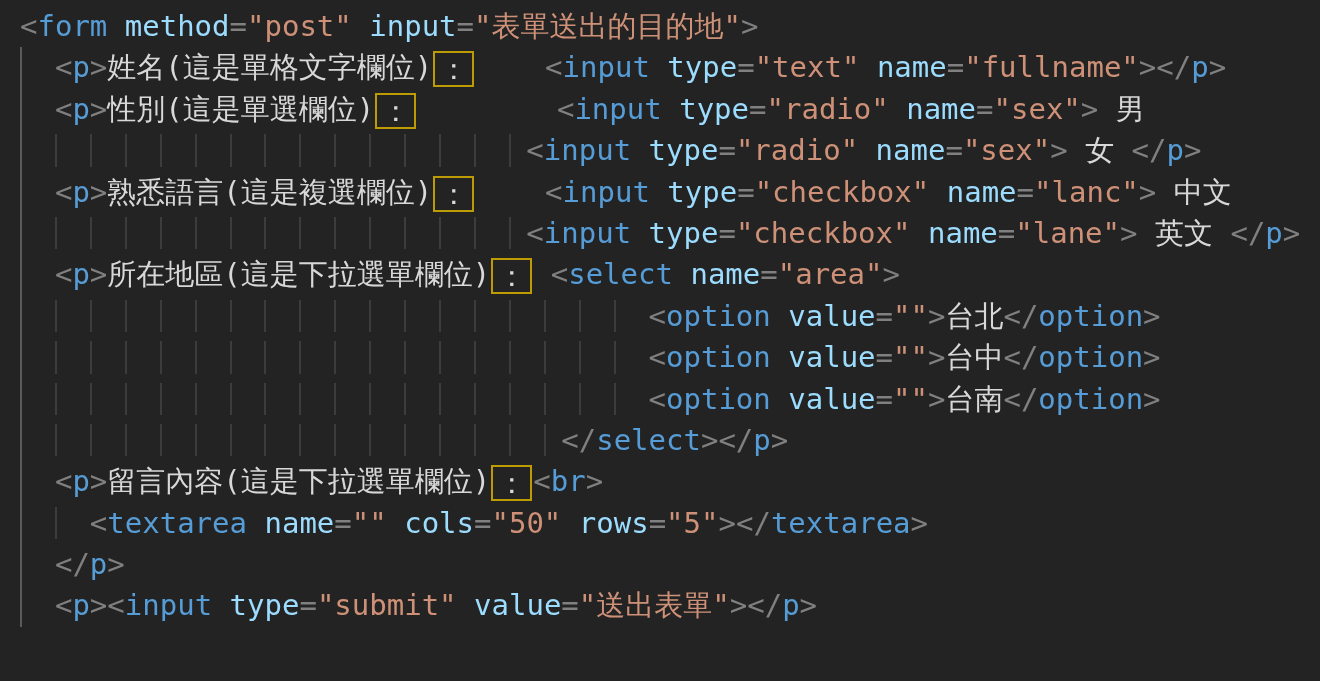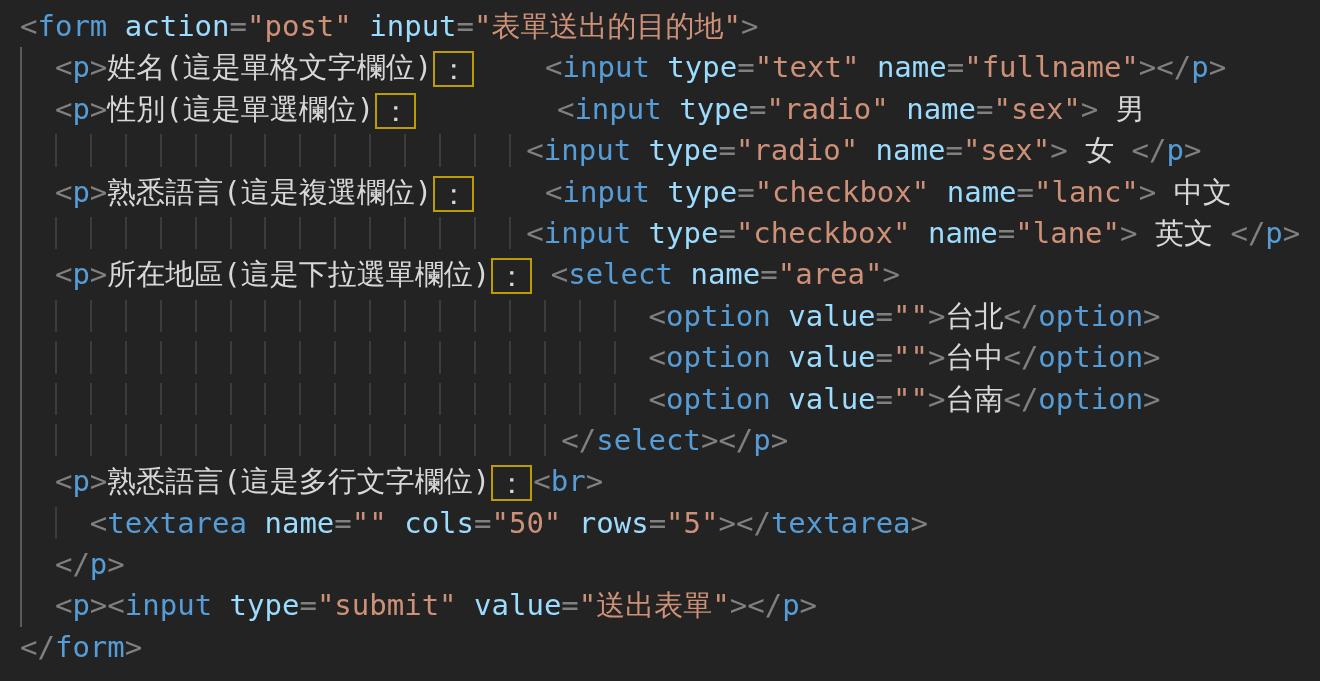--- a/index.html
+++ b/index.html
@@ -55,29 +55,28 @@
     padding: 0 4px;
     margin: 0 1px;
     text-align: center;
     vertical-align: middle;
   }
 </style>
 </head>
 <body>
 
 <div class="editor" id="editor">
-    <div class="line"><span class="tk-p">&lt;</span><span class="tk-t">form</span><span class="tk-x"> </span><span class="tk-a">action</span><span class="tk-p">=</span><span class="tk-v">"post"</span><span class="tk-x"> </span><span class="tk-a">input</span><span class="tk-p">=</span><span class="tk-v">"表單送出的目的地"</span><span class="tk-p">&gt;</span></div>
+    <div class="line"><span class="tk-p">&lt;</span><span class="tk-t">form</span><span class="tk-x"> </span><span class="tk-a">method</span><span class="tk-p">=</span><span class="tk-v">"post"</span><span class="tk-x"> </span><span class="tk-a">input</span><span class="tk-p">=</span><span class="tk-v">"表單送出的目的地"</span><span class="tk-p">&gt;</span></div>
     <div class="line"><span class="guide active" style="left: calc(0ch + 20px);"></span><span>  </span><span class="tk-p">&lt;</span><span class="tk-t">p</span><span class="tk-p">&gt;</span><span class="tk-x">姓名(這是單格文字欄位)</span><span class="tk-u">：</span><span class="tk-x">    </span><span class="tk-p">&lt;</span><span class="tk-t">input</span><span class="tk-x"> </span><span class="tk-a">type</span><span class="tk-p">=</span><span class="tk-v">"text"</span><span class="tk-x"> </span><span class="tk-a">name</span><span class="tk-p">=</span><span class="tk-v">"fullname"</span><span class="tk-p">&gt;</span><span class="tk-p">&lt;/</span><span class="tk-t">p</span><span class="tk-p">&gt;</span></div>
     <div class="line"><span class="guide active" style="left: calc(0ch + 20px);"></span><span>  </span><span class="tk-p">&lt;</span><span class="tk-t">p</span><span class="tk-p">&gt;</span><span class="tk-x">性別(這是單選欄位)</span><span class="tk-u">：</span><span class="tk-x">        </span><span class="tk-p">&lt;</span><span class="tk-t">input</span><span class="tk-x"> </span><span class="tk-a">type</span><span class="tk-p">=</span><span class="tk-v">"radio"</span><span class="tk-x"> </span><span class="tk-a">name</span><span class="tk-p">=</span><span class="tk-v">"sex"</span><span class="tk-p">&gt;</span><span class="tk-x"> 男</span></div>
     <div class="line"><span class="guide active" style="left: calc(0ch + 20px);"></span><span class="guide" style="left: calc(2ch + 20px);"></span><span class="guide" style="left: calc(4ch + 20px);"></span><span class="guide" style="left: calc(6ch + 20px);"></span><span class="guide" style="left: calc(8ch + 20px);"></span><span class="guide" style="left: calc(10ch + 20px);"></span><span class="guide" style="left: calc(12ch + 20px);"></span><span class="guide" style="left: calc(14ch + 20px);"></span><span class="guide" style="left: calc(16ch + 20px);"></span><span class="guide" style="left: calc(18ch + 20px);"></span><span class="guide" style="left: calc(20ch + 20px);"></span><span class="guide" style="left: calc(22ch + 20px);"></span><span class="guide" style="left: calc(24ch + 20px);"></span><span class="guide" style="left: calc(26ch + 20px);"></span><span class="guide" style="left: calc(28ch + 20px);"></span><span>                             </span><span class="tk-p">&lt;</span><span class="tk-t">input</span><span class="tk-x"> </span><span class="tk-a">type</span><span class="tk-p">=</span><span class="tk-v">"radio"</span><span class="tk-x"> </span><span class="tk-a">name</span><span class="tk-p">=</span><span class="tk-v">"sex"</span><span class="tk-p">&gt;</span><span class="tk-x"> 女 </span><span class="tk-p">&lt;/</span><span class="tk-t">p</span><span class="tk-p">&gt;</span></div>
     <div class="line"><span class="guide active" style="left: calc(0ch + 20px);"></span><span>  </span><span class="tk-p">&lt;</span><span class="tk-t">p</span><span class="tk-p">&gt;</span><span class="tk-x">熟悉語言(這是複選欄位)</span><span class="tk-u">：</span><span class="tk-x">    </span><span class="tk-p">&lt;</span><span class="tk-t">input</span><span class="tk-x"> </span><span class="tk-a">type</span><span class="tk-p">=</span><span class="tk-v">"checkbox"</span><span class="tk-x"> </span><span class="tk-a">name</span><span class="tk-p">=</span><span class="tk-v">"lanc"</span><span class="tk-p">&gt;</span><span class="tk-x"> 中文</span></div>
     <div class="line"><span class="guide active" style="left: calc(0ch + 20px);"></span><span class="guide" style="left: calc(2ch + 20px);"></span><span class="guide" style="left: calc(4ch + 20px);"></span><span class="guide" style="left: calc(6ch + 20px);"></span><span class="guide" style="left: calc(8ch + 20px);"></span><span class="guide" style="left: calc(10ch + 20px);"></span><span class="guide" style="left: calc(12ch + 20px);"></span><span class="guide" style="left: calc(14ch + 20px);"></span><span class="guide" style="left: calc(16ch + 20px);"></span><span class="guide" style="left: calc(18ch + 20px);"></span><span class="guide" style="left: calc(20ch + 20px);"></span><span class="guide" style="left: calc(22ch + 20px);"></span><span class="guide" style="left: calc(24ch + 20px);"></span><span class="guide" style="left: calc(26ch + 20px);"></span><span class="guide" style="left: calc(28ch + 20px);"></span><span>                             </span><span class="tk-p">&lt;</span><span class="tk-t">input</span><span class="tk-x"> </span><span class="tk-a">type</span><span class="tk-p">=</span><span class="tk-v">"checkbox"</span><span class="tk-x"> </span><span class="tk-a">name</span><span class="tk-p">=</span><span class="tk-v">"lane"</span><span class="tk-p">&gt;</span><span class="tk-x"> 英文 </span><span class="tk-p">&lt;/</span><span class="tk-t">p</span><span class="tk-p">&gt;</span></div>
     <div class="line"><span class="guide active" style="left: calc(0ch + 20px);"></span><span>  </span><span class="tk-p">&lt;</span><span class="tk-t">p</span><span class="tk-p">&gt;</span><span class="tk-x">所在地區(這是下拉選單欄位)</span><span class="tk-u">：</span><span class="tk-x"> </span><span class="tk-p">&lt;</span><span class="tk-t">select</span><span class="tk-x"> </span><span class="tk-a">name</span><span class="tk-p">=</span><span class="tk-v">"area"</span><span class="tk-p">&gt;</span></div>
     <div class="line"><span class="guide active" style="left: calc(0ch + 20px);"></span><span class="guide" style="left: calc(2ch + 20px);"></span><span class="guide" style="left: calc(4ch + 20px);"></span><span class="guide" style="left: calc(6ch + 20px);"></span><span class="guide" style="left: calc(8ch + 20px);"></span><span class="guide" style="left: calc(10ch + 20px);"></span><span class="guide" style="left: calc(12ch + 20px);"></span><span class="guide" style="left: calc(14ch + 20px);"></span><span class="guide" style="left: calc(16ch + 20px);"></span><span class="guide" style="left: calc(18ch + 20px);"></span><span class="guide" style="left: calc(20ch + 20px);"></span><span class="guide" style="left: calc(22ch + 20px);"></span><span class="guide" style="left: calc(24ch + 20px);"></span><span class="guide" style="left: calc(26ch + 20px);"></span><span class="guide" style="left: calc(28ch + 20px);"></span><span class="guide" style="left: calc(30ch + 20px);"></span><span class="guide" style="left: calc(32ch + 20px);"></span><span class="guide" style="left: calc(34ch + 20px);"></span><span>                                    </span><span class="tk-p">&lt;</span><span class="tk-t">option</span><span class="tk-x"> </span><span class="tk-a">value</span><span class="tk-p">=</span><span class="tk-v">""</span><span class="tk-p">&gt;</span><span class="tk-x">台北</span><span class="tk-p">&lt;/</span><span class="tk-t">option</span><span class="tk-p">&gt;</span></div>
     <div class="line"><span class="guide active" style="left: calc(0ch + 20px);"></span><span class="guide" style="left: calc(2ch + 20px);"></span><span class="guide" style="left: calc(4ch + 20px);"></span><span class="guide" style="left: calc(6ch + 20px);"></span><span class="guide" style="left: calc(8ch + 20px);"></span><span class="guide" style="left: calc(10ch + 20px);"></span><span class="guide" style="left: calc(12ch + 20px);"></span><span class="guide" style="left: calc(14ch + 20px);"></span><span class="guide" style="left: calc(16ch + 20px);"></span><span class="guide" style="left: calc(18ch + 20px);"></span><span class="guide" style="left: calc(20ch + 20px);"></span><span class="guide" style="left: calc(22ch + 20px);"></span><span class="guide" style="left: calc(24ch + 20px);"></span><span class="guide" style="left: calc(26ch + 20px);"></span><span class="guide" style="left: calc(28ch + 20px);"></span><span class="guide" style="left: calc(30ch + 20px);"></span><span class="guide" style="left: calc(32ch + 20px);"></span><span class="guide" style="left: calc(34ch + 20px);"></span><span>                                    </span><span class="tk-p">&lt;</span><span class="tk-t">option</span><span class="tk-x"> </span><span class="tk-a">value</span><span class="tk-p">=</span><span class="tk-v">""</span><span class="tk-p">&gt;</span><span class="tk-x">台中</span><span class="tk-p">&lt;/</span><span class="tk-t">option</span><span class="tk-p">&gt;</span></div>
     <div class="line"><span class="guide active" style="left: calc(0ch + 20px);"></span><span class="guide" style="left: calc(2ch + 20px);"></span><span class="guide" style="left: calc(4ch + 20px);"></span><span class="guide" style="left: calc(6ch + 20px);"></span><span class="guide" style="left: calc(8ch + 20px);"></span><span class="guide" style="left: calc(10ch + 20px);"></span><span class="guide" style="left: calc(12ch + 20px);"></span><span class="guide" style="left: calc(14ch + 20px);"></span><span class="guide" style="left: calc(16ch + 20px);"></span><span class="guide" style="left: calc(18ch + 20px);"></span><span class="guide" style="left: calc(20ch + 20px);"></span><span class="guide" style="left: calc(22ch + 20px);"></span><span class="guide" style="left: calc(24ch + 20px);"></span><span class="guide" style="left: calc(26ch + 20px);"></span><span class="guide" style="left: calc(28ch + 20px);"></span><span class="guide" style="left: calc(30ch + 20px);"></span><span class="guide" style="left: calc(32ch + 20px);"></span><span class="guide" style="left: calc(34ch + 20px);"></span><span>                                    </span><span class="tk-p">&lt;</span><span class="tk-t">option</span><span class="tk-x"> </span><span class="tk-a">value</span><span class="tk-p">=</span><span class="tk-v">""</span><span class="tk-p">&gt;</span><span class="tk-x">台南</span><span class="tk-p">&lt;/</span><span class="tk-t">option</span><span class="tk-p">&gt;</span></div>
     <div class="line"><span class="guide active" style="left: calc(0ch + 20px);"></span><span class="guide" style="left: calc(2ch + 20px);"></span><span class="guide" style="left: calc(4ch + 20px);"></span><span class="guide" style="left: calc(6ch + 20px);"></span><span class="guide" style="left: calc(8ch + 20px);"></span><span class="guide" style="left: calc(10ch + 20px);"></span><span class="guide" style="left: calc(12ch + 20px);"></span><span class="guide" style="left: calc(14ch + 20px);"></span><span class="guide" style="left: calc(16ch + 20px);"></span><span class="guide" style="left: calc(18ch + 20px);"></span><span class="guide" style="left: calc(20ch + 20px);"></span><span class="guide" style="left: calc(22ch + 20px);"></span><span class="guide" style="left: calc(24ch + 20px);"></span><span class="guide" style="left: calc(26ch + 20px);"></span><span class="guide" style="left: calc(28ch + 20px);"></span><span class="guide" style="left: calc(30ch + 20px);"></span><span>                               </span><span class="tk-p">&lt;/</span><span class="tk-t">select</span><span class="tk-p">&gt;</span><span class="tk-p">&lt;/</span><span class="tk-t">p</span><span class="tk-p">&gt;</span></div>
-    <div class="line"><span class="guide active" style="left: calc(0ch + 20px);"></span><span>  </span><span class="tk-p">&lt;</span><span class="tk-t">p</span><span class="tk-p">&gt;</span><span class="tk-x">熟悉語言(這是多行文字欄位)</span><span class="tk-u">：</span><span class="tk-p">&lt;</span><span class="tk-t">br</span><span class="tk-p">&gt;</span></div>
+    <div class="line"><span class="guide active" style="left: calc(0ch + 20px);"></span><span>  </span><span class="tk-p">&lt;</span><span class="tk-t">p</span><span class="tk-p">&gt;</span><span class="tk-x">留言內容(這是下拉選單欄位)</span><span class="tk-u">：</span><span class="tk-p">&lt;</span><span class="tk-t">br</span><span class="tk-p">&gt;</span></div>
     <div class="line"><span class="guide active" style="left: calc(0ch + 20px);"></span><span class="guide" style="left: calc(2ch + 20px);"></span><span>    </span><span class="tk-p">&lt;</span><span class="tk-t">textarea</span><span class="tk-x"> </span><span class="tk-a">name</span><span class="tk-p">=</span><span class="tk-v">""</span><span class="tk-x"> </span><span class="tk-a">cols</span><span class="tk-p">=</span><span class="tk-v">"50"</span><span class="tk-x"> </span><span class="tk-a">rows</span><span class="tk-p">=</span><span class="tk-v">"5"</span><span class="tk-p">&gt;</span><span class="tk-p">&lt;/</span><span class="tk-t">textarea</span><span class="tk-p">&gt;</span></div>
     <div class="line"><span class="guide active" style="left: calc(0ch + 20px);"></span><span>  </span><span class="tk-p">&lt;/</span><span class="tk-t">p</span><span class="tk-p">&gt;</span></div>
     <div class="line"><span class="guide active" style="left: calc(0ch + 20px);"></span><span>  </span><span class="tk-p">&lt;</span><span class="tk-t">p</span><span class="tk-p">&gt;</span><span class="tk-p">&lt;</span><span class="tk-t">input</span><span class="tk-x"> </span><span class="tk-a">type</span><span class="tk-p">=</span><span class="tk-v">"submit"</span><span class="tk-x"> </span><span class="tk-a">value</span><span class="tk-p">=</span><span class="tk-v">"送出表單"</span><span class="tk-p">&gt;</span><span class="tk-p">&lt;/</span><span class="tk-t">p</span><span class="tk-p">&gt;</span></div>
-    <div class="line"><span class="tk-p">&lt;/</span><span class="tk-t">form</span><span class="tk-p">&gt;</span></div>
   </div>
 
 </body></html>

